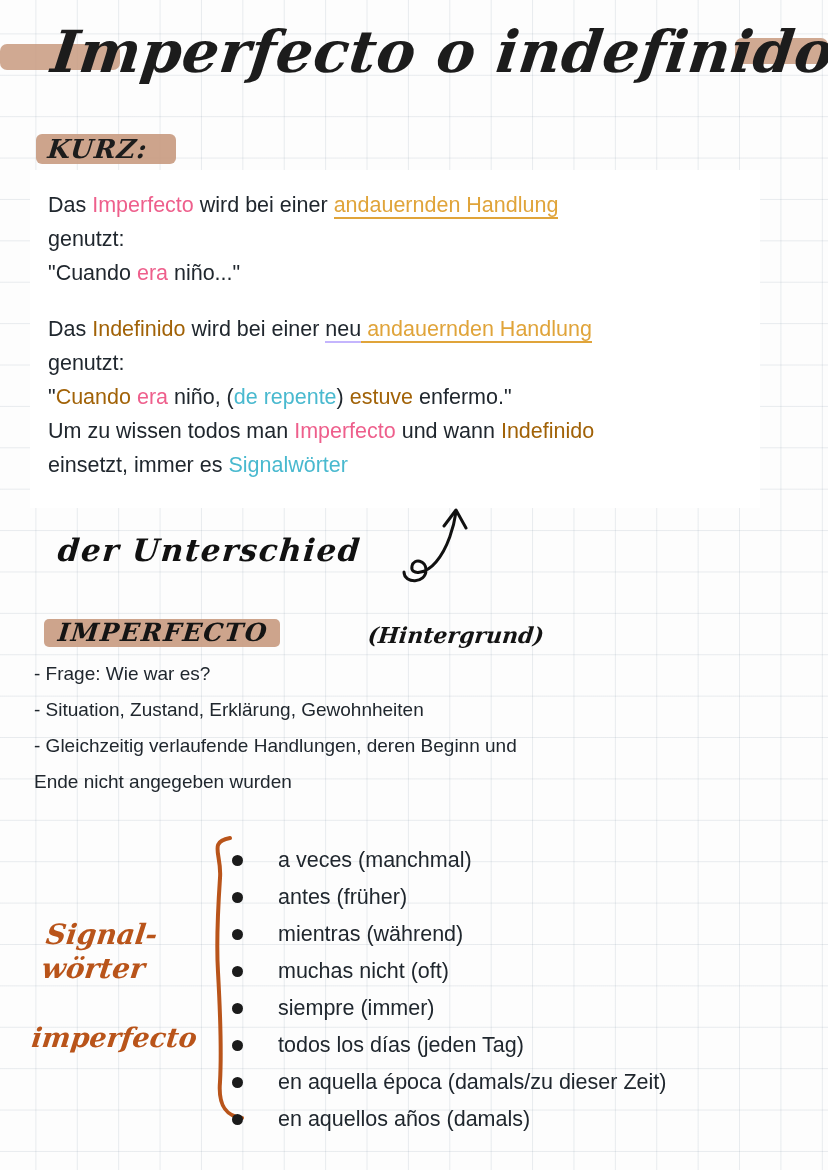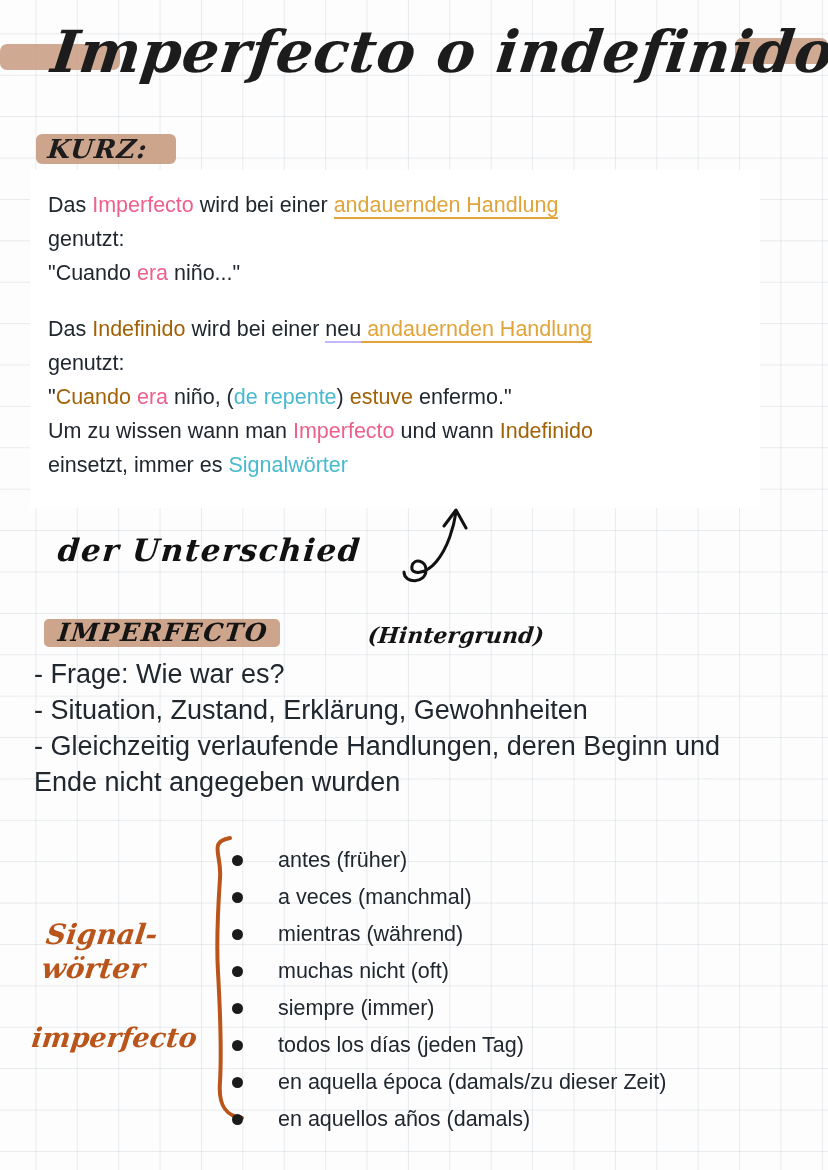--- a/index.html
+++ b/index.html
@@ -164,21 +164,21 @@
     transform: skewX(-6deg);
     white-space: nowrap;
   }
 
   
   #desc {
     position: absolute;
     left: 34px;
     top: 656px;
     width: 740px;
-    font-size: 27px;
+    font-size: 19px;
     line-height: 36px;
     color: #20272e;
   }
 
   
   #sig-1 {
     position: absolute;
     left: 44px;
     top: 918px;
     font-family: "DejaVu Serif", serif;
@@ -256,21 +256,21 @@
       </div>
       <div class="spacer"></div>
       <div>
         <span>Das </span><span class="teal">Indefinido</span><span> wird bei einer </span><span class="u-dark">neu</span><span class="u-orange"> andauernden Handlung</span>
       </div>
       <div>genutzt:</div>
       <div>
         <span>"</span><span class="teal">Cuando </span><span class="pink">era</span><span> niño, (</span><span class="blue">de repente</span><span>) </span><span class="teal">estuve</span><span> enfermo."</span>
       </div>
       <div>
-        <span>Um zu wissen wann man </span><span class="pink">Imperfecto</span><span> und wann </span><span class="teal">Indefinido</span>
+        <span>Um zu wissen todos man </span><span class="pink">Imperfecto</span><span> und wann </span><span class="teal">Indefinido</span>
       </div>
       <div>
         <span>einsetzt, immer es </span><span class="blue">Signalwörter</span>
       </div>
     </div>
   </div>
 
   <div id="unterschied">der Unterschied</div>
 
   <svg id="arrow-svg" width="90" height="80" viewBox="0 0 90 80">
@@ -298,28 +298,28 @@
   <div id="sig-2">imperfecto</div>
 
   <svg id="brace-svg" width="80" height="300" viewBox="0 0 80 300">
     <path d="M34 6 C 12 10, 26 22, 24 46 C 22 76, 20 108, 22 140
              C 24 176, 26 214, 24 250 C 22 274, 30 284, 46 286" fill="none" stroke="#b9541a" stroke-width="4" stroke-linecap="round"></path>
   </svg>
 
   <div id="siglist">
     <div class="sig-row">
         <span class="sig-dot"></span>
+        <span>a veces (manchmal)</span>
+      </div>
+    <div class="sig-row">
+        <span class="sig-dot"></span>
         <span>antes (früher)</span>
       </div>
     <div class="sig-row">
         <span class="sig-dot"></span>
-        <span>a veces (manchmal)</span>
-      </div>
-    <div class="sig-row">
-        <span class="sig-dot"></span>
         <span>mientras (während)</span>
       </div>
     <div class="sig-row">
         <span class="sig-dot"></span>
         <span>muchas nicht (oft)</span>
       </div>
     <div class="sig-row">
         <span class="sig-dot"></span>
         <span>siempre (immer)</span>
       </div>

